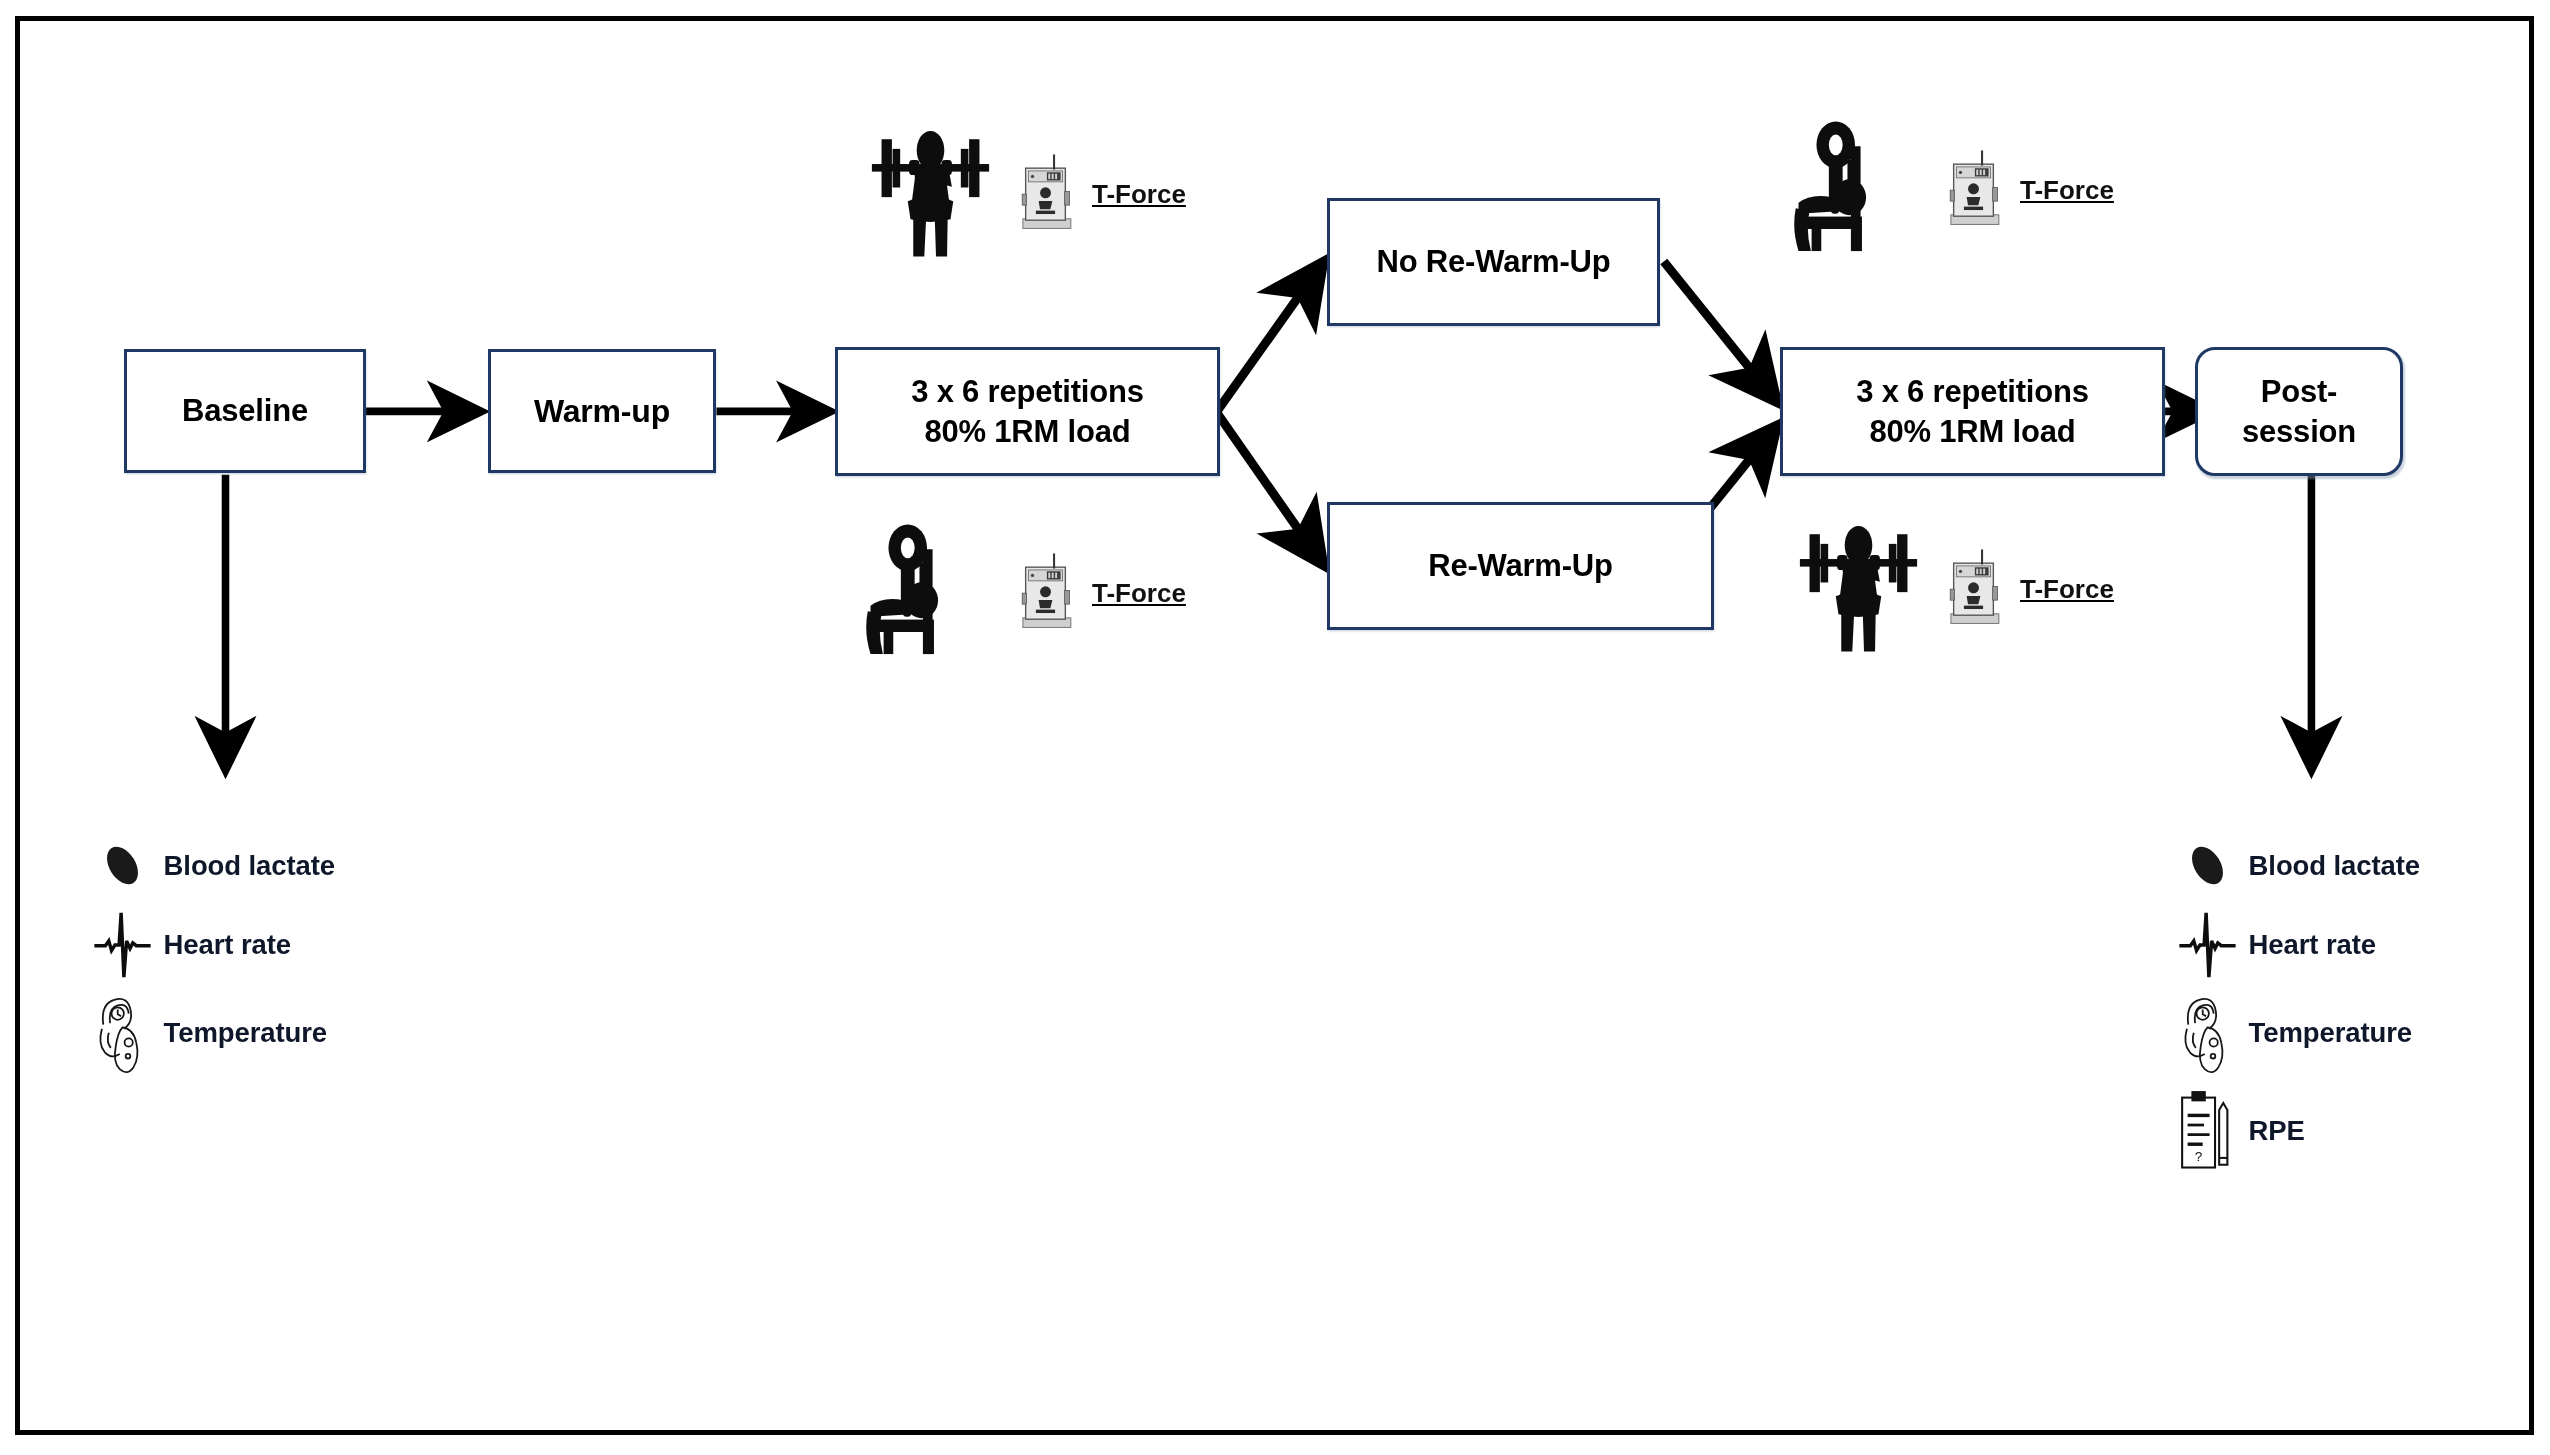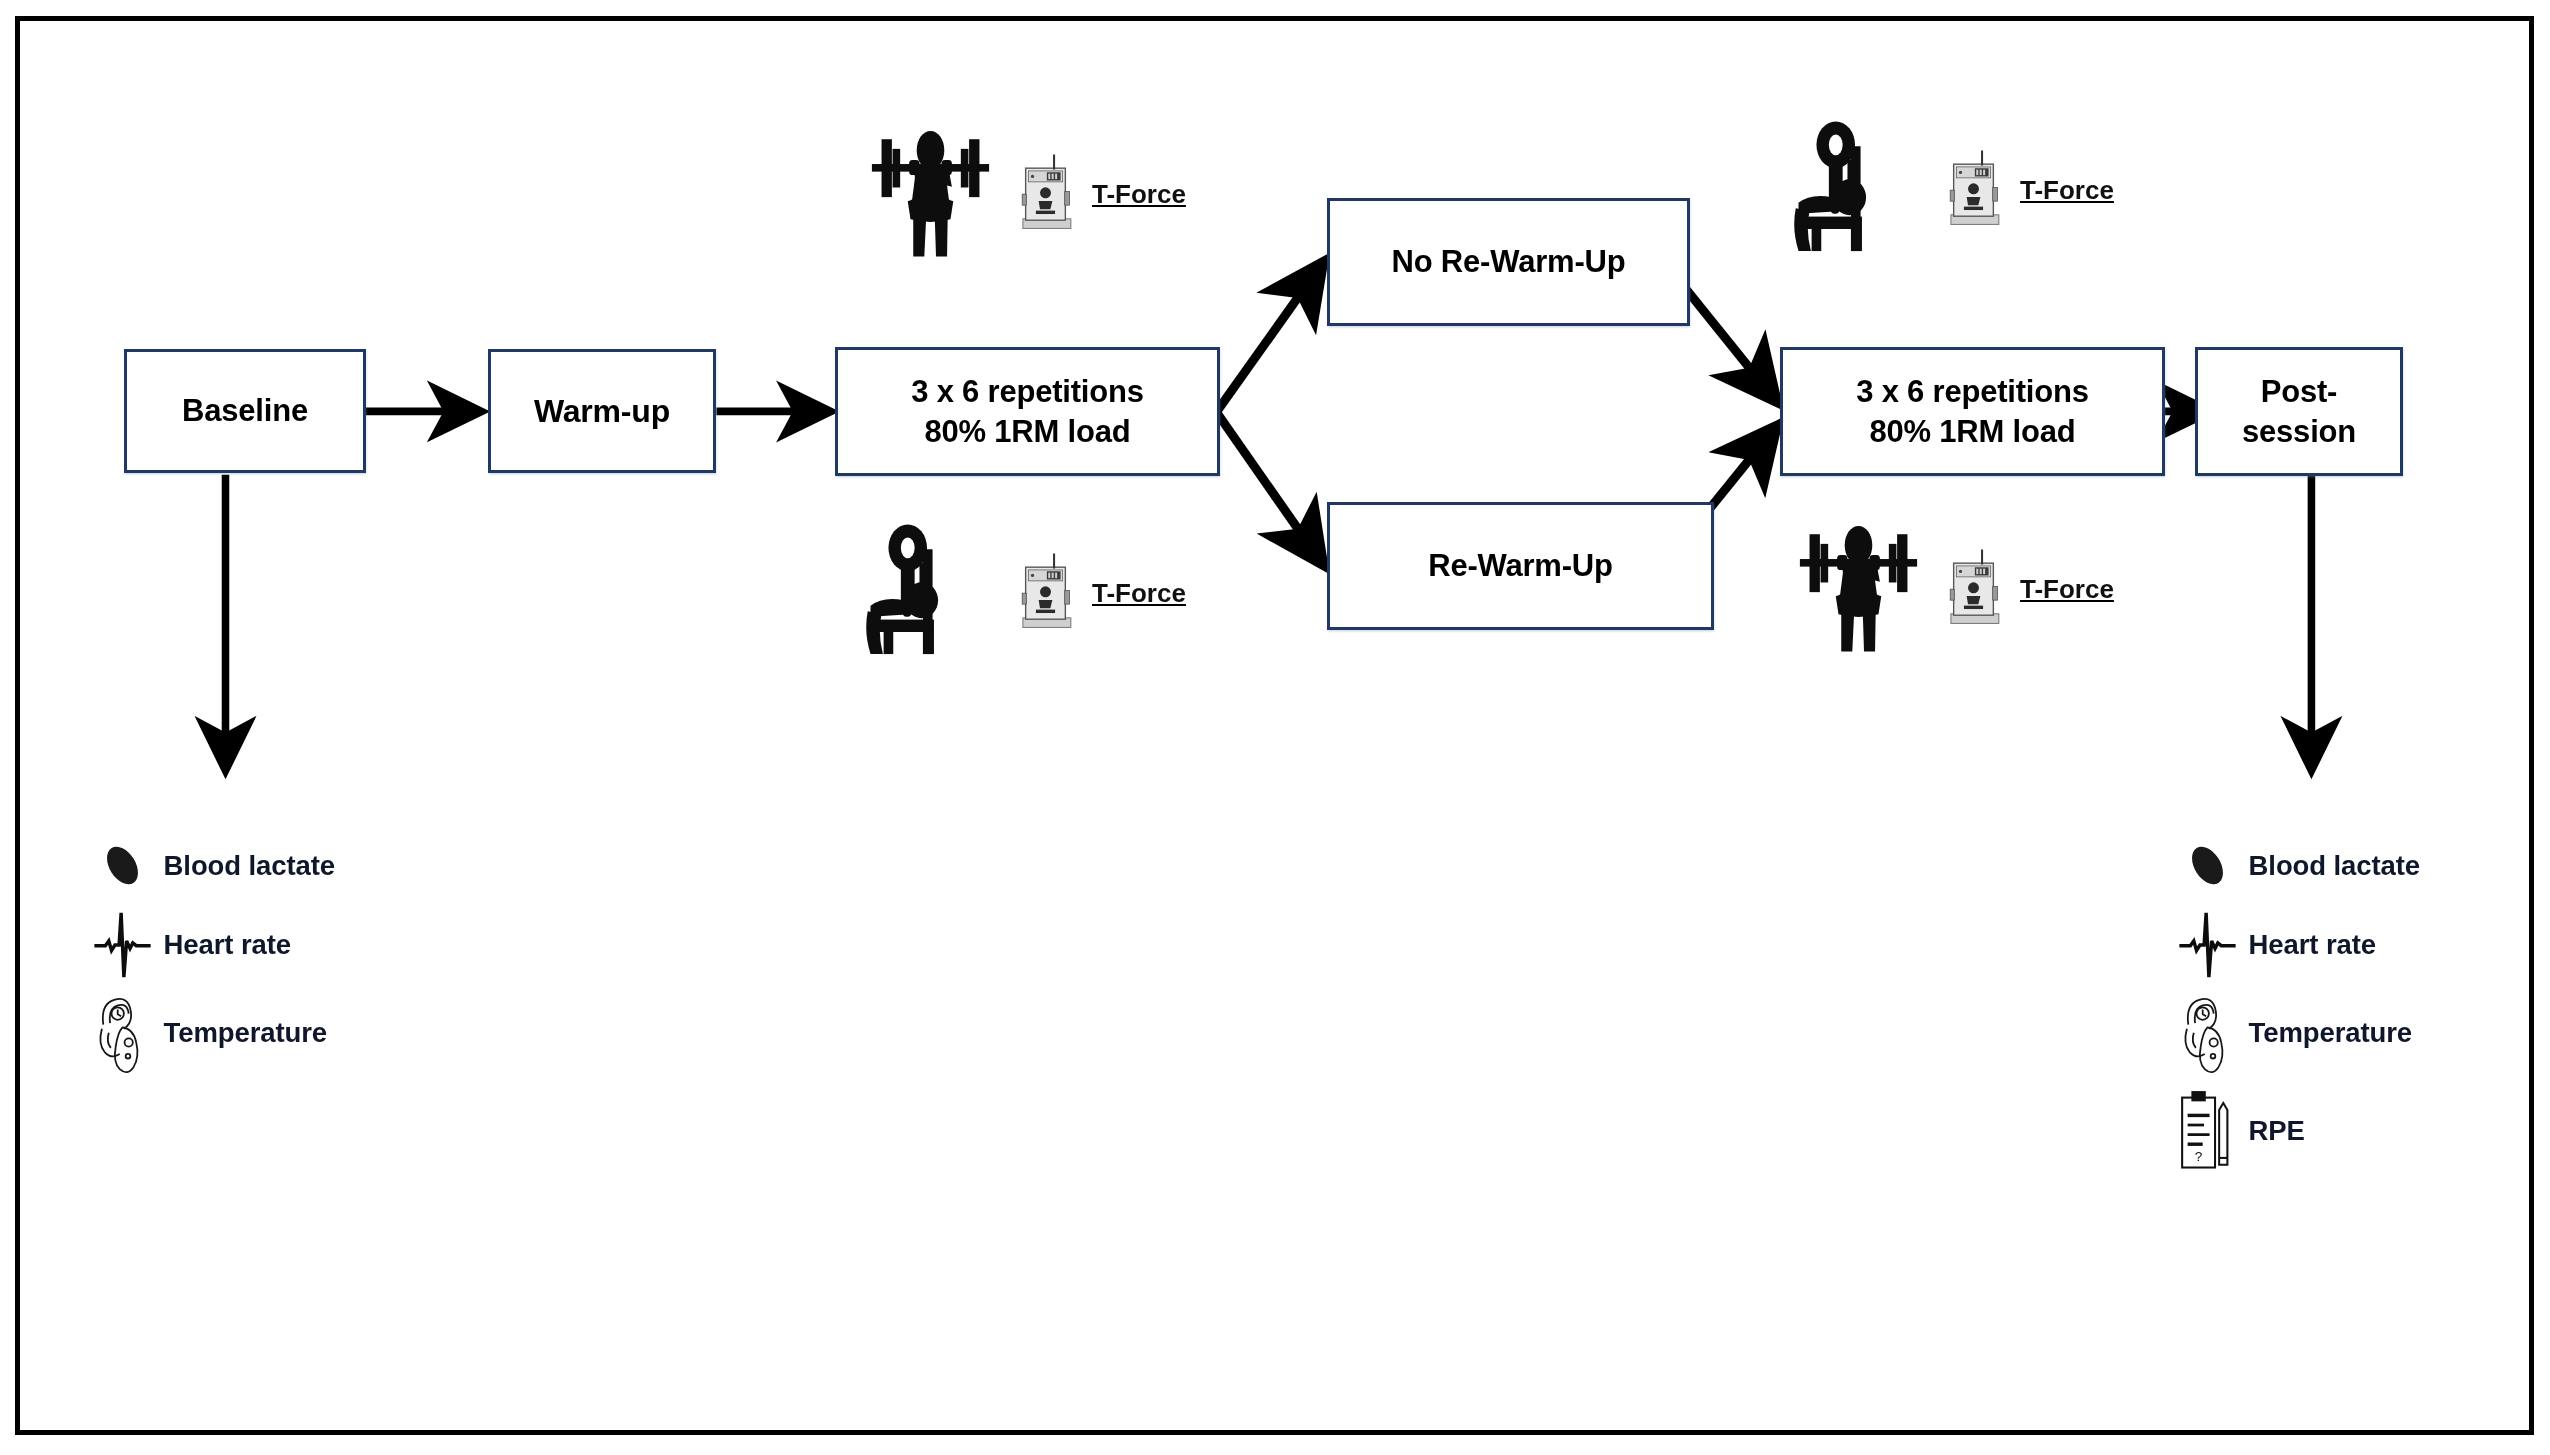--- a/index.html
+++ b/index.html
@@ -92,34 +92,34 @@
 
   <div class="box" style="left:488px;top:349px;width:228px;height:124px;font-size:32px;align-items:center;">
     <span>Warm-up</span>
   </div>
 
   <div class="box" style="left:835px;top:347px;width:385px;height:129px;font-size:31px;">
     <span>3 x 6 repetitions
 80% 1RM load</span>
   </div>
 
-  <div class="box" style="left:1327px;top:198px;width:363px;height:128px;font-size:31px;">
+  <div class="box" style="left:1327px;top:198px;width:333px;height:128px;font-size:31px;">
     <span>No Re-Warm-Up</span>
   </div>
 
   <div class="box" style="left:1327px;top:502px;width:387px;height:128px;font-size:31px;">
     <span>Re-Warm-Up</span>
   </div>
 
   <div class="box" style="left:1780px;top:347px;width:385px;height:129px;font-size:31px;">
     <span>3 x 6 repetitions
 80% 1RM load</span>
   </div>
 
-  <div class="box" style="left:2195px;top:347px;width:208px;height:129px;font-size:31px;">
+  <div class="box" style="left:2195px;top:347px;width:208px;height:129px;font-size:31px;border-radius:20px;">
     <span>Post-
 session</span>
   </div>
 
   <div class="picto" style="left:865px;top:124px;">
     <div class="fig">
       <svg width="131" height="138" viewBox="0 0 190 200" xmlns="http://www.w3.org/2000/svg">
         <g fill="#0d0d0d">
 
           <rect x="10" y="58" width="170" height="11"></rect>

